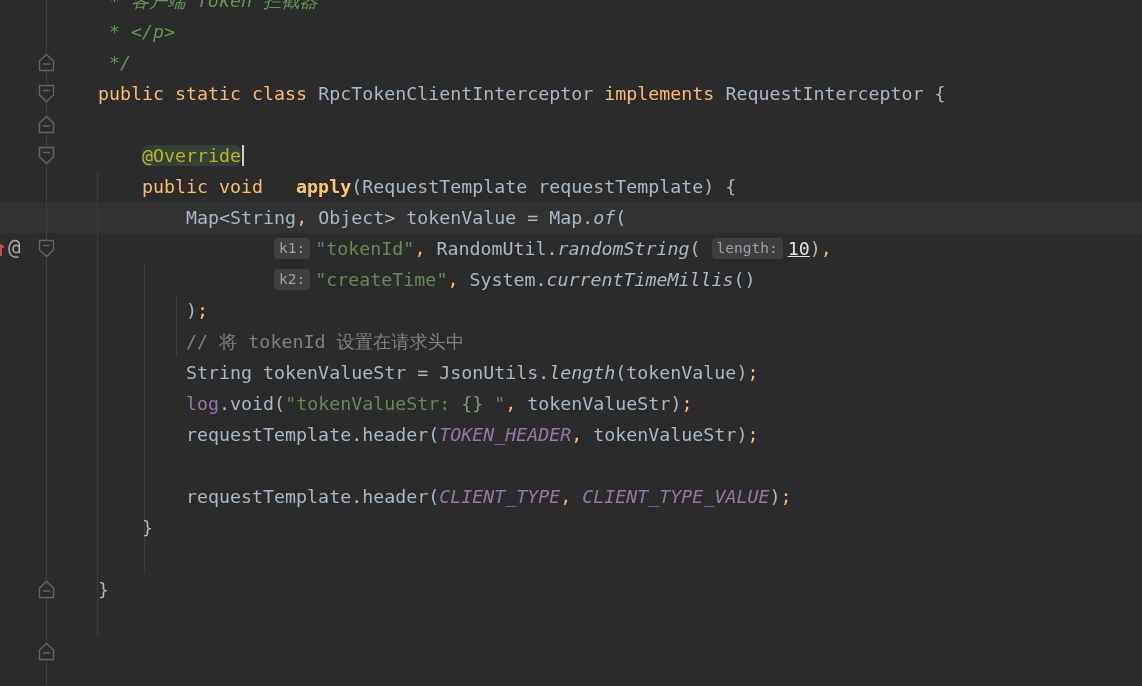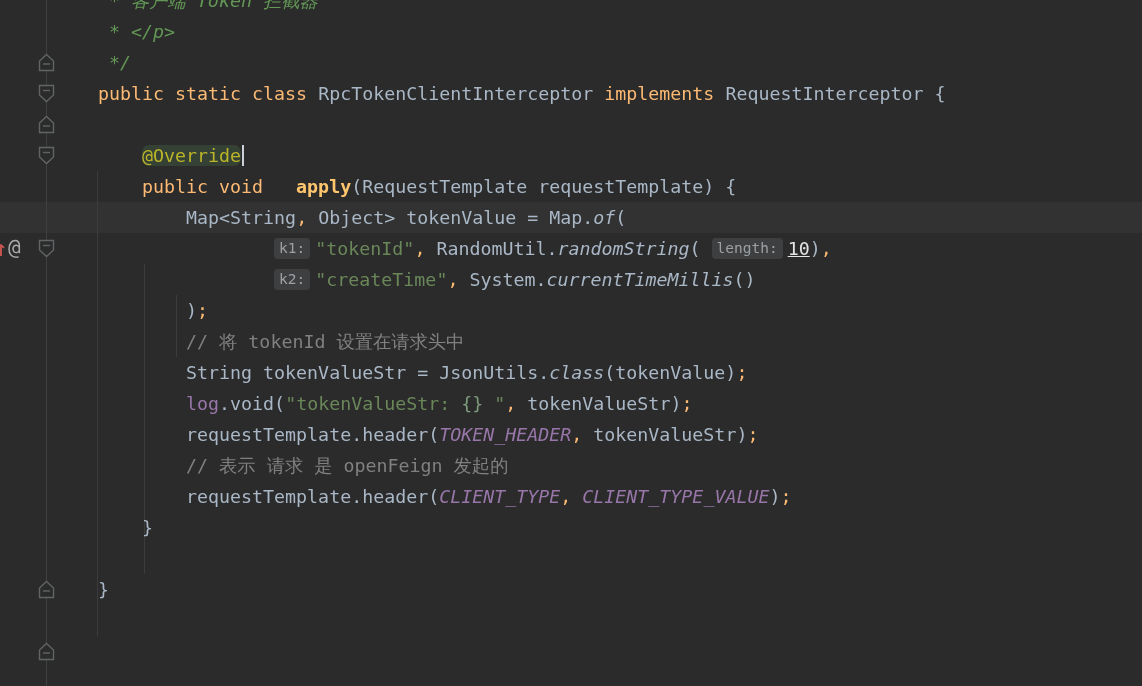--- a/index.html
+++ b/index.html
@@ -118,23 +118,23 @@
       <div class="code-line"><span class="tok doc"> */</span></div>
       <div class="code-line"><span class="tok kw">public static class </span><span class="tok def">RpcTokenClientInterceptor </span><span class="tok kw">implements </span><span class="tok def">RequestInterceptor {</span></div>
       <div class="code-line"></div>
       <div class="code-line"><span class="tok def">    </span><span class="tok ann sel">@Override</span><span class="caret"></span></div>
       <div class="code-line"><span class="tok def">    </span><span class="tok kw">public void </span><span class="tok mdecl">apply</span><span class="tok def">(RequestTemplate requestTemplate) {</span></div>
       <div class="code-line"><span class="tok def">        Map&lt;String</span><span class="tok kw">,</span><span class="tok def"> Object&gt; tokenValue = Map.</span><span class="tok smeth">of</span><span class="tok def">(</span></div>
       <div class="code-line"><span class="tok def">                </span><span class="tok hint">k1:</span><span class="tok str">"tokenId"</span><span class="tok kw">,</span><span class="tok def"> RandomUtil.</span><span class="tok smeth">randomString</span><span class="tok def">( </span><span class="tok hint">length:</span><span class="tok num">10</span><span class="tok def">)</span><span class="tok kw">,</span></div>
       <div class="code-line"><span class="tok def">                </span><span class="tok hint">k2:</span><span class="tok str">"createTime"</span><span class="tok kw">,</span><span class="tok def"> System.</span><span class="tok smeth">currentTimeMillis</span><span class="tok def">()</span></div>
       <div class="code-line"><span class="tok def">        )</span><span class="tok kw">;</span></div>
       <div class="code-line"><span class="tok def">        </span><span class="tok cmt">// 将 tokenId 设置在请求头中</span></div>
-      <div class="code-line"><span class="tok def">        String tokenValueStr = JsonUtils.</span><span class="tok smeth">class</span><span class="tok def">(tokenValue)</span><span class="tok kw">;</span></div>
+      <div class="code-line"><span class="tok def">        String tokenValueStr = JsonUtils.</span><span class="tok smeth">length</span><span class="tok def">(tokenValue)</span><span class="tok kw">;</span></div>
       <div class="code-line"><span class="tok def">        </span><span class="tok field">log</span><span class="tok def">.void(</span><span class="tok str">"tokenValueStr: </span><span class="tok ph">{}</span><span class="tok str"> "</span><span class="tok kw">,</span><span class="tok def"> tokenValueStr)</span><span class="tok kw">;</span></div>
       <div class="code-line"><span class="tok def">        requestTemplate.header(</span><span class="tok const">TOKEN_HEADER</span><span class="tok kw">,</span><span class="tok def"> tokenValueStr)</span><span class="tok kw">;</span></div>
-      <div class="code-line"><span class="tok def">        </span><span class="tok cmt">// 表示 请求 是 openFeign 发起的</span></div>
+      <div class="code-line"><span class="tok def">        </span></div>
       <div class="code-line"><span class="tok def">        requestTemplate.header(</span><span class="tok const">CLIENT_TYPE</span><span class="tok kw">,</span><span class="tok def"> </span><span class="tok const">CLIENT_TYPE_VALUE</span><span class="tok def">)</span><span class="tok kw">;</span></div>
       <div class="code-line"><span class="tok def">    }</span></div>
       <div class="code-line"></div>
       <div class="code-line"><span class="tok def">}</span></div>
       <div class="code-line"></div>
     </div>
 </div>
 
 </body></html>

